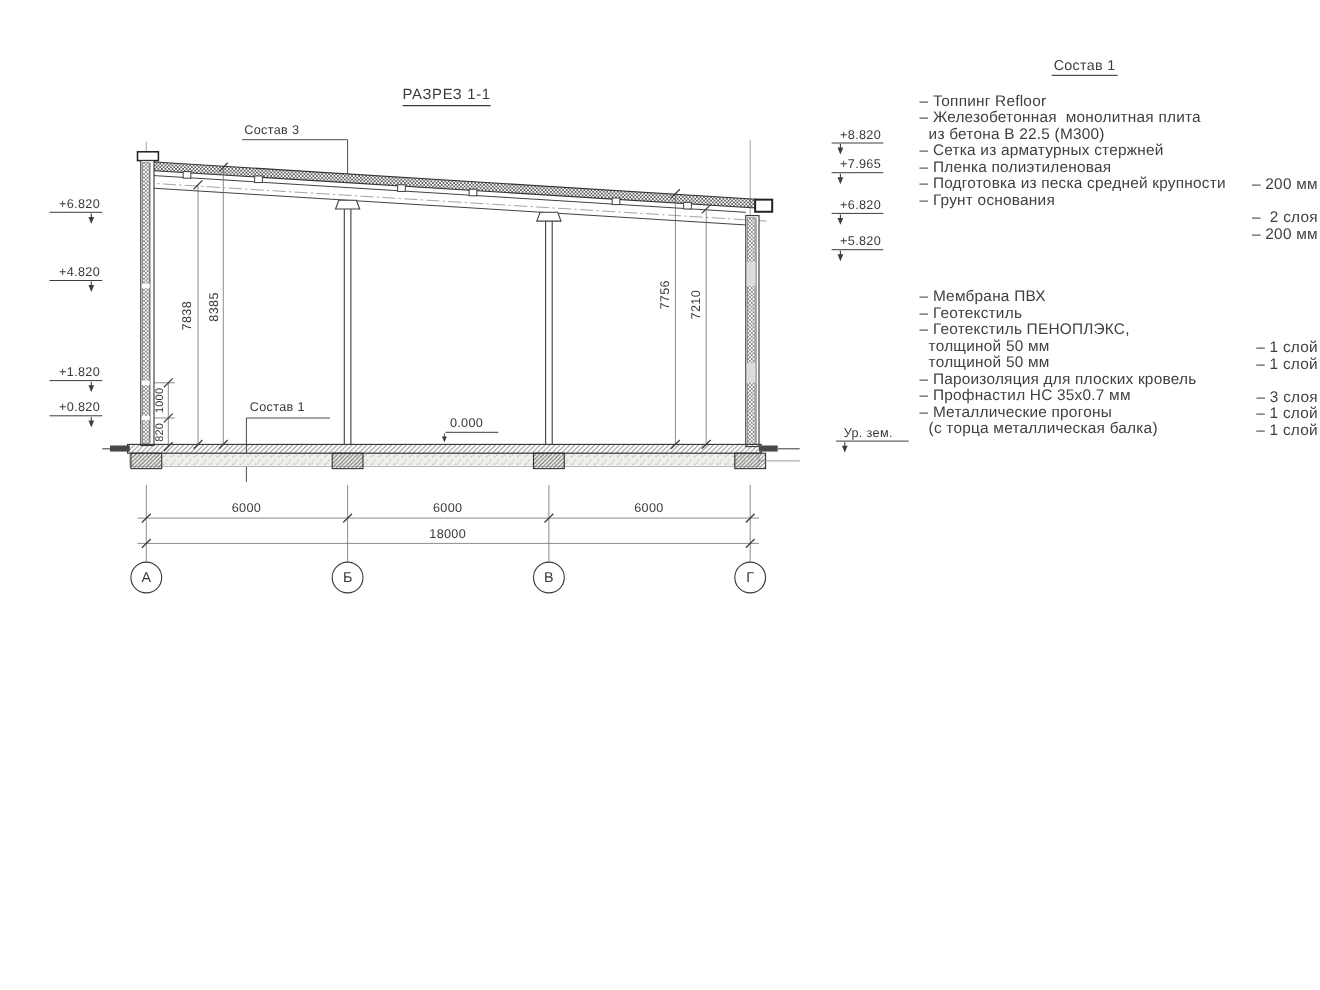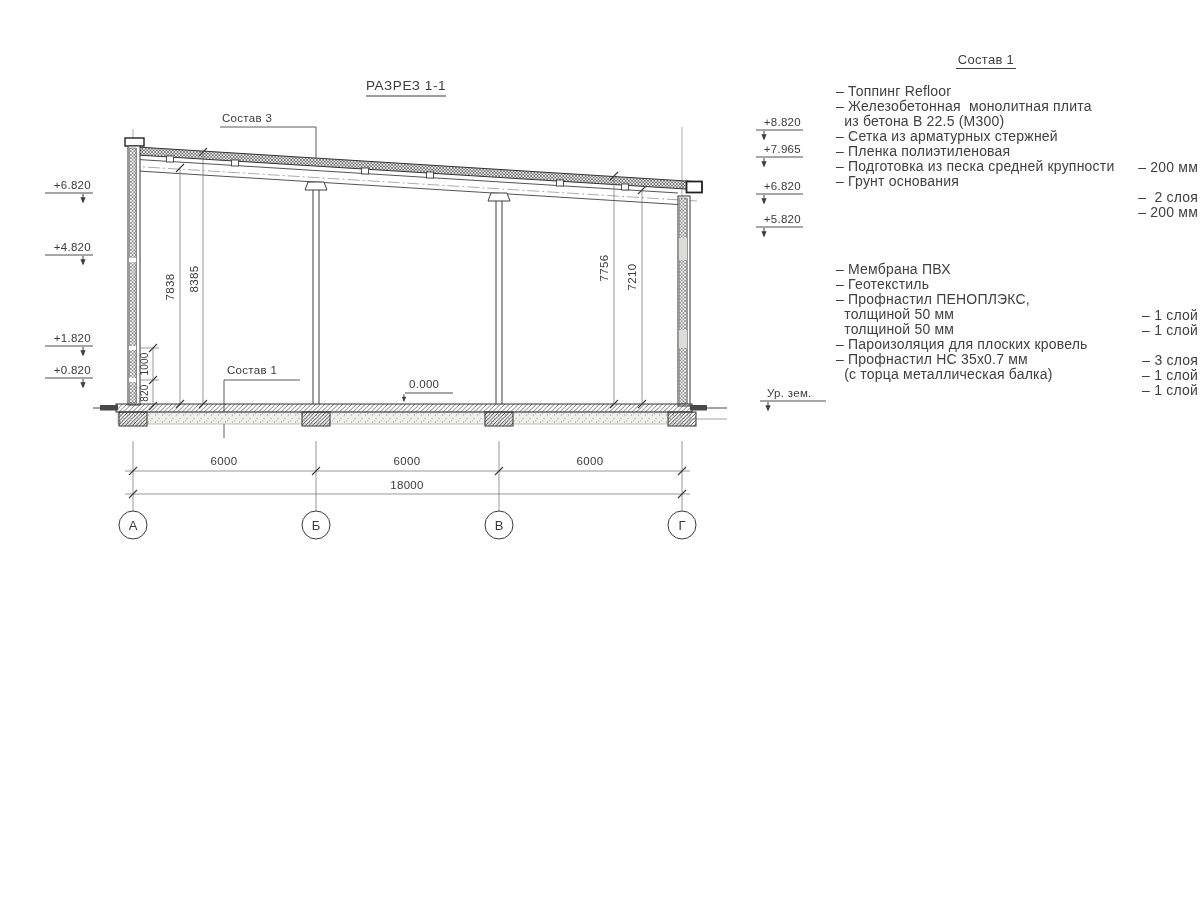--- a/index.html
+++ b/index.html
@@ -282,38 +282,42 @@
 <div class="c-list" style="left:836px;top:262px;">
   <div class="c-row">
         <span class="c-text">– Мембрана ПВХ</span>
         <span class="c-val">– 1 слой</span>
       </div>
   <div class="c-row">
         <span class="c-text">– Геотекстиль</span>
         <span class="c-val">– 1 слой</span>
       </div>
   <div class="c-row">
-        <span class="c-text">– Профнастил ПЕНОПЛЭКС,</span>
+        <span class="c-text">– Геотекстиль ПЕНОПЛЭКС,</span>
         <span class="c-val"></span>
       </div>
   <div class="c-row">
         <span class="c-text">  толщиной 50 мм</span>
         <span class="c-val">– 3 слоя</span>
       </div>
   <div class="c-row">
         <span class="c-text">  толщиной 50 мм</span>
         <span class="c-val">– 1 слой</span>
       </div>
   <div class="c-row">
         <span class="c-text">– Пароизоляция для плоских кровель</span>
         <span class="c-val">– 1 слой</span>
       </div>
   <div class="c-row">
         <span class="c-text">– Профнастил НС 35х0.7 мм</span>
         <span class="c-val"></span>
       </div>
   <div class="c-row">
+        <span class="c-text">– Металлические прогоны</span>
+        <span class="c-val"></span>
+      </div>
+  <div class="c-row">
         <span class="c-text">  (с торца металлическая балка)</span>
         <span class="c-val"></span>
       </div>
 </div>
 
 </div>
 
 </body></html>

